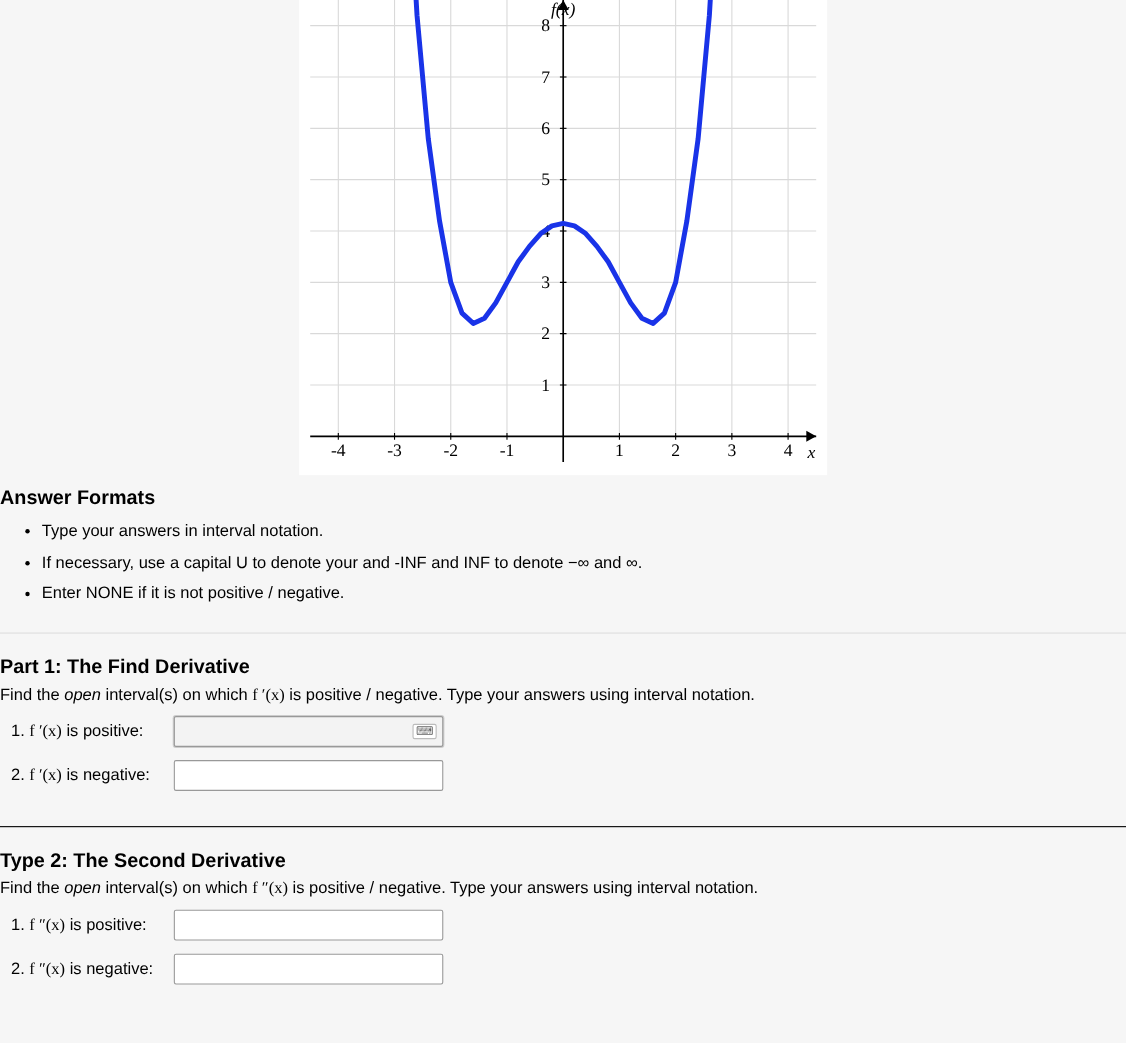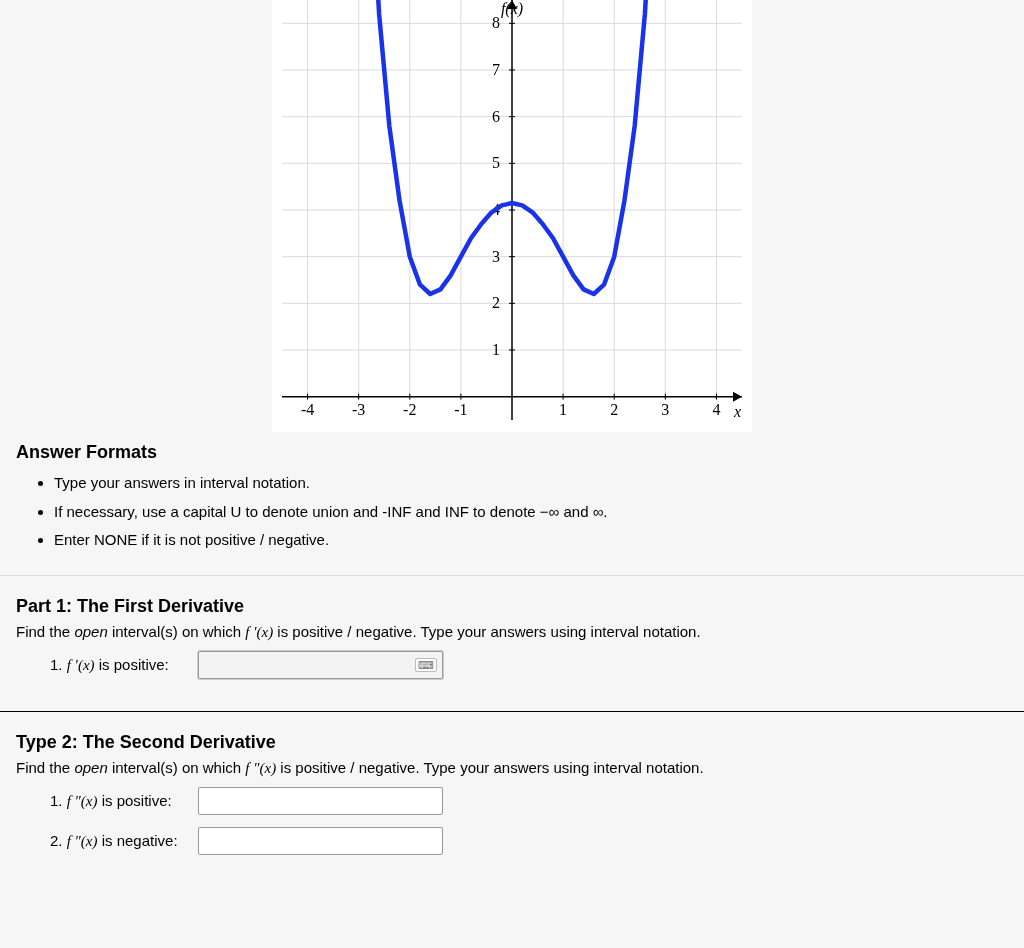--- a/index.html
+++ b/index.html
@@ -12,21 +12,21 @@
   }
   .graph-box {
     width: 480px;
     height: 432px;
     margin: 0 auto;
     background: #fff;
     position: relative;
     overflow: hidden;
   }
   .section {
-    padding: 10px 16px;
+    padding: 10px 0;
   }
   h3.heading {
     font-size: 18px;
     font-weight: bold;
     margin-bottom: 6px;
   }
   ul.bullets {
     margin-left: 38px;
     line-height: 1.9;
   }
@@ -36,27 +36,27 @@
     margin: 10px 0;
   }
   .prompt-line {
     margin-bottom: 10px;
   }
   .emph { font-style: italic; font-weight: normal; }
   .qrow {
     display: flex;
     align-items: center;
     gap: 8px;
-    margin: 6px 0 12px 34px;
+    margin: 6px 0 12px 10px;
   }
   .qlabel {
     font-size: 15px;
     min-width: 140px;
   }
-  .math { font-family: 'Times New Roman', serif; font-style: italic; }
+  .math { font-family: 'Times New Roman', serif; }
   .ans-input {
     width: 245px;
     height: 28px;
     border: 1px solid #999;
     background: #fff;
     border-radius: 2px;
     padding: 2px 6px;
     font-size: 14px;
   }
   .ans-input.active {
@@ -142,38 +142,42 @@
       <text x="462" y="416.6666666666667" text-anchor="start" font-style="italic">x</text>
       <text x="240" y="14" text-anchor="middle" font-style="italic">f(x)</text>
       <path d="M99.44444444444444,-116.66666666666663 L107.11111111111111,14.000000000000057 L117.33333333333333,126 L127.55555555555554,200.66666666666666 L137.77777777777777,256.66666666666663 L148.00000000000003,284.6666666666667 L158.2222222222222,294 L168.44444444444446,289.33333333333337 L178.66666666666666,275.33333333333337 L188.88888888888889,256.66666666666663 L199.11111111111114,238 L209.33333333333334,224 L219.55555555555551,212.33333333333331 L229.77777777777777,205.33333333333334 L240,202.99999999999997 L250.22222222222223,205.33333333333334 L260.44444444444446,212.33333333333331 L270.6666666666667,224 L280.8888888888889,238 L291.11111111111114,256.66666666666663 L301.3333333333333,275.33333333333337 L311.55555555555554,289.33333333333337 L321.7777777777777,294 L332,284.6666666666667 L342.22222222222223,256.66666666666663 L352.44444444444446,200.66666666666666 L362.6666666666667,126 L372.88888888888886,14.000000000000057 L380.55555555555554,-116.66666666666663 " fill="none" stroke="#1933e8" stroke-width="4.5" stroke-linecap="round" stroke-linejoin="round"></path>
     </svg>
 </div>
 
 <div class="section">
   <h3 class="heading">Answer Formats</h3>
   <ul class="bullets">
     <li>Type your answers in interval notation.</li>
-    <li>If necessary, use a capital U to denote union and -INF and INF to denote −∞ and ∞.</li>
+    <li>If necessary, use a capital U to denote your and -INF and INF to denote −∞ and ∞.</li>
     <li>Enter NONE if it is not positive / negative.</li>
   </ul>
 </div>
 
 <hr class="divider" style="border-top-color:#ddd">
 
 <div class="section">
-  <h3 class="heading">Part 1: The First Derivative</h3>
+  <h3 class="heading">Part 1: The Find Derivative</h3>
   <div class="prompt-line">
     <span>Find the </span><span class="emph">open</span><span> interval(s) on which </span><span class="math">f ′(x)</span><span> is positive / negative. Type your answers using interval notation.</span>
   </div>
   <div class="qrow">
     <span class="qlabel"><span>1. </span><span class="math">f ′(x)</span><span> is positive:</span></span>
     <span class="input-wrap">
       <input class="ans-input active" type="text" value="" style="">
       <span class="kb-badge">⌨</span>
     </span>
+  </div>
+  <div class="qrow">
+    <span class="qlabel"><span>2. </span><span class="math">f ′(x)</span><span> is negative:</span></span>
+    <input class="ans-input" type="text" value="" style="">
   </div>
 </div>
 
 <hr class="divider">
 
 <div class="section">
   <h3 class="heading">Type 2: The Second Derivative</h3>
   <div class="prompt-line">
     <span>Find the </span><span class="emph">open</span><span> interval(s) on which </span><span class="math">f ″(x)</span><span> is positive / negative. Type your answers using interval notation.</span>
   </div>

